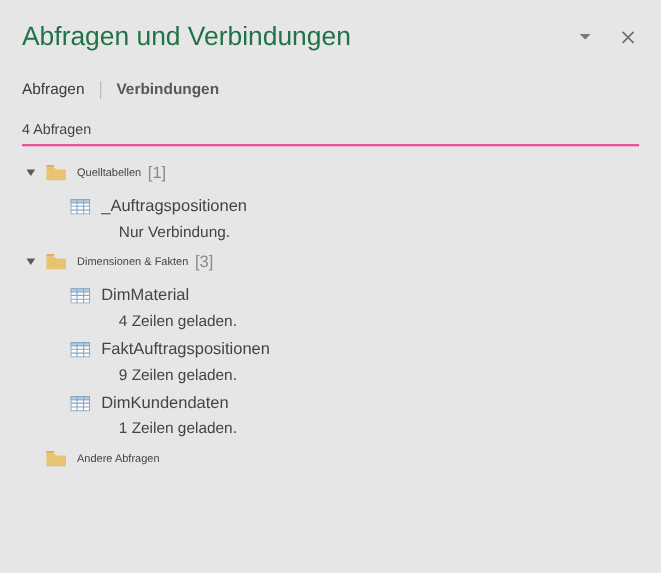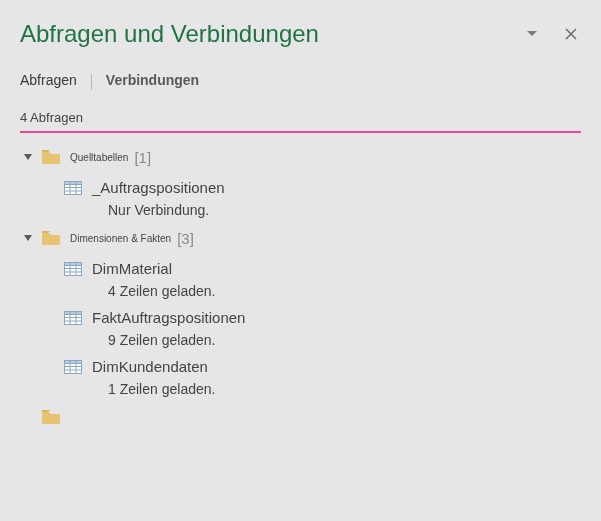--- a/index.html
+++ b/index.html
@@ -260,18 +260,19 @@
 
     <div class="group">
       <div class="group-header">
         <span class="chevron-placeholder"></span>
         <span class="folder-icon">
           <svg width="18" height="14" viewBox="0 0 18 14">
             <path d="M0 2 L7 2 L9 4 L18 4 L18 14 L0 14 Z" fill="#e8c472"></path>
             <path d="M0 2 L6 2 L8 0 L0 0 Z" fill="#d9b25a"></path>
           </svg>
         </span>
+        <span class="group-label">Andere Abfragen</span>
         <span class="group-count"></span>
       </div>
     </div>
 
   </div>
 </div>
 
 </body></html>

